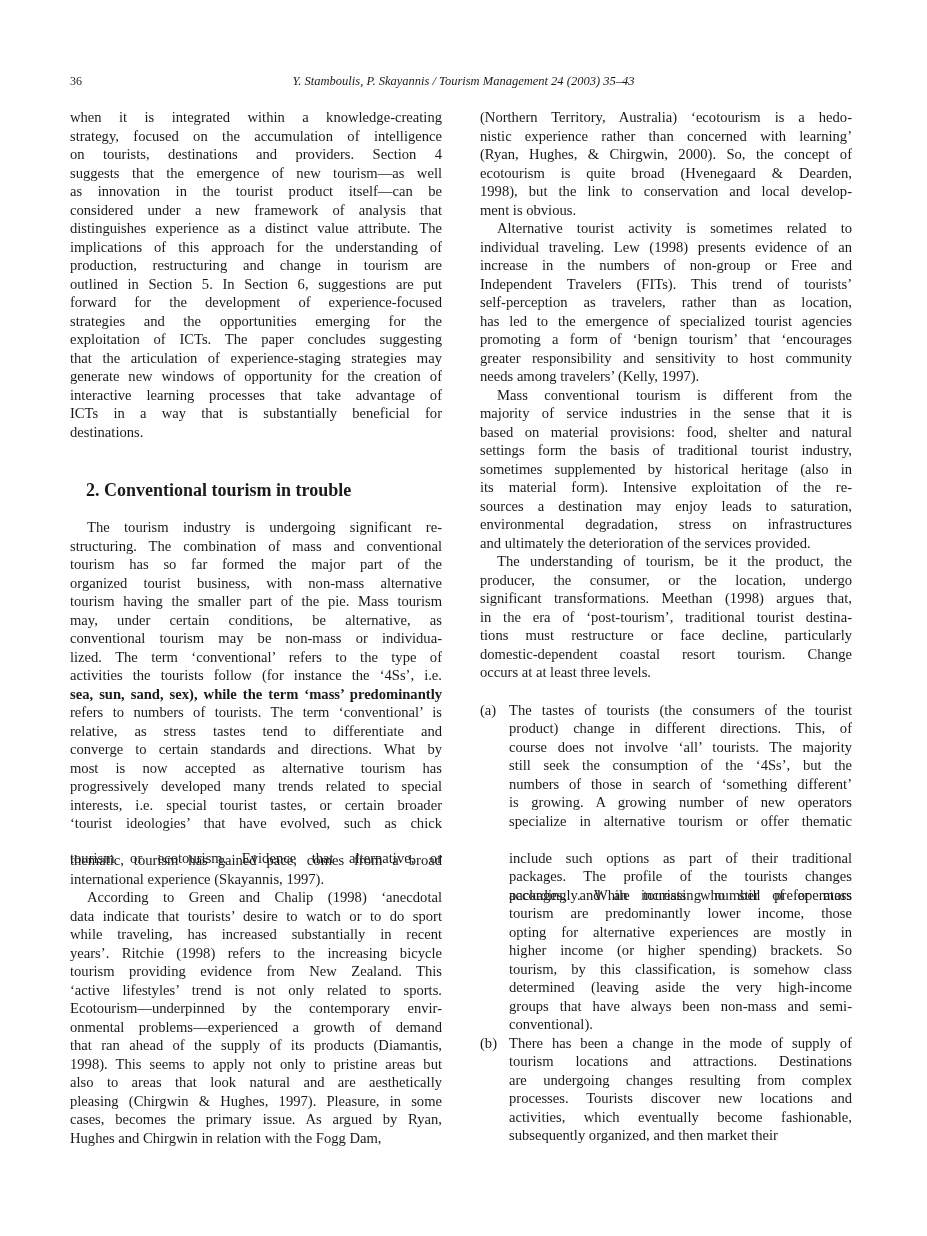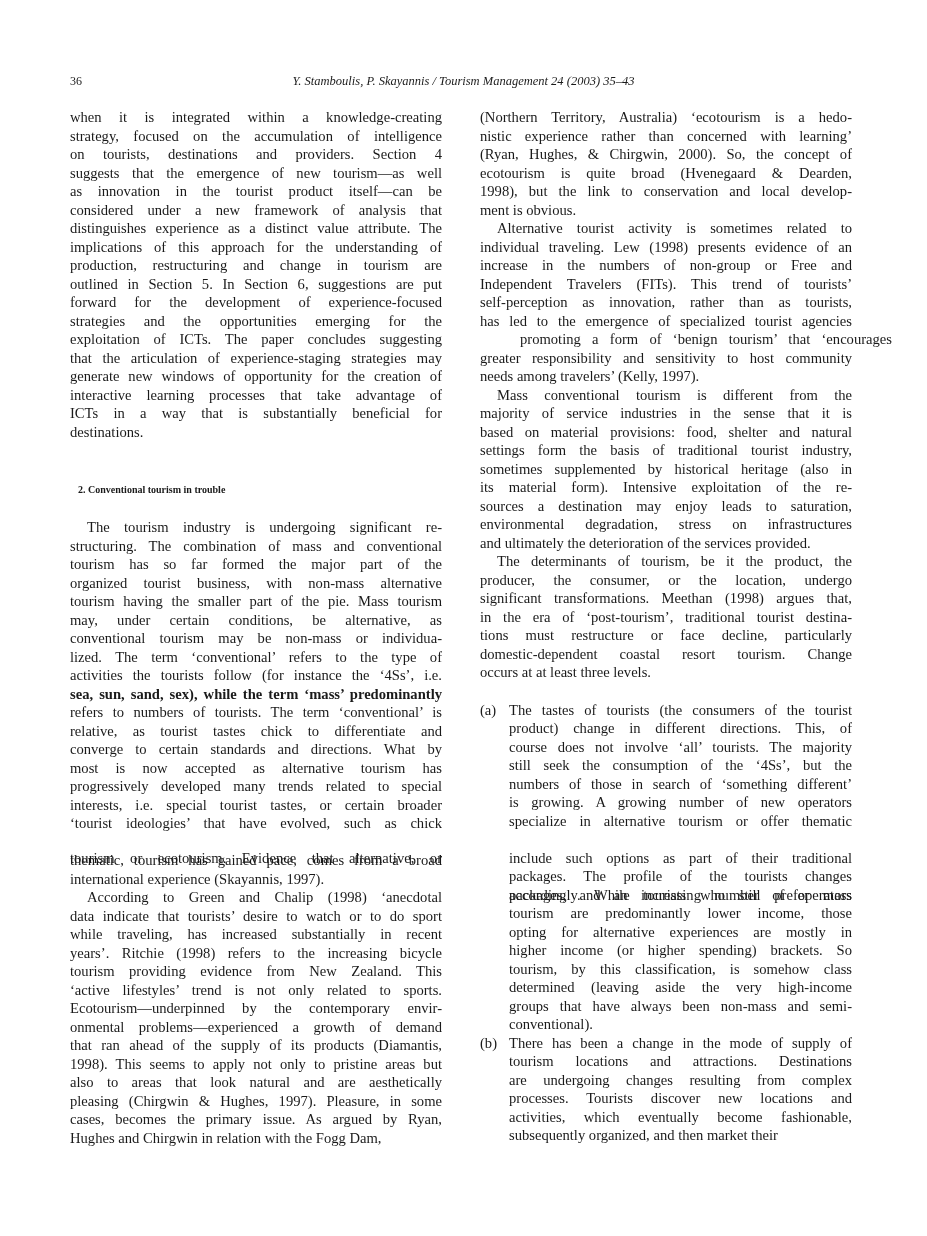--- a/index.html
+++ b/index.html
@@ -9,21 +9,21 @@
   .hdr-run { position:absolute; left:0; width:927px; top:74px; text-align:center;
              font-size:12.5px; font-style:italic; }
   .col { position:absolute; top:0; }
   .col-left { left:70px; width:372px; }
   .col-right { left:480px; width:372px; }
   .ln { position:absolute; left:0; width:100%; height:18.5px; line-height:18.5px;
         font-size:14.6px; white-space:nowrap; text-align:justify; text-align-last:justify;
         white-space:normal; overflow:hidden; }
   .ln.last { text-align-last:left; }
   .ln.ind { padding-left:17px; box-sizing:border-box; }
-  .heading { position:absolute; left:8px; font-size:10px; font-weight:bold; line-height:18.5px; }
+  .heading { position:absolute; left:16px; font-size:18px; font-weight:bold; line-height:18.5px; }
   .li-label { position:absolute; left:0; font-size:14.6px; line-height:18.5px; }
   .li-body { position:absolute; left:29px; width:343px; }
 </style>
 </head>
 <body>
 
 <div>
   <div class="hdr-page">36</div>
   <div class="hdr-run">Y. Stamboulis, P. Skayannis / Tourism Management 24 (2003) 35–43</div>
 
@@ -54,21 +54,21 @@
         <div class="ln" style="top: 18.5px;">structuring. The combination of mass and conventional</div>
         <div class="ln" style="top: 37px;">tourism has so far formed the major part of the</div>
         <div class="ln" style="top: 55.5px;">organized tourist business, with non-mass alternative</div>
         <div class="ln" style="top: 74px;">tourism having the smaller part of the pie. Mass tourism</div>
         <div class="ln" style="top: 92.5px;">may, under certain conditions, be alternative, as</div>
         <div class="ln" style="top: 111px;">conventional tourism may be non-mass or individua-</div>
         <div class="ln" style="top: 129.5px;">lized. The term ‘conventional’ refers to the type of</div>
         <div class="ln" style="top: 148px;">activities the tourists follow (for instance the ‘4Ss’, i.e.</div>
         <div class="ln" style="top: 166.5px; font-weight: bold;">sea, sun, sand, sex), while the term ‘mass’ predominantly</div>
         <div class="ln" style="top: 185px;">refers to numbers of tourists. The term ‘conventional’ is</div>
-        <div class="ln" style="top: 203.5px;">relative, as tourist tastes chick to differentiate and</div>
+        <div class="ln" style="top: 203.5px;">relative, as stress tastes tend to differentiate and</div>
         <div class="ln" style="top: 222px;">converge to certain standards and directions. What by</div>
         <div class="ln" style="top: 240.5px;">most is now accepted as alternative tourism has</div>
         <div class="ln" style="top: 259px;">progressively developed many trends related to special</div>
         <div class="ln" style="top: 277.5px;">interests, i.e. special tourist tastes, or certain broader</div>
         <div class="ln" style="top: 296px;">‘tourist ideologies’ that have evolved, such as chick</div>
         <div class="ln" style="top: 314.5px; margin-top: 16px;">tourism or ecotourism. Evidence that alternative, or</div>
         <div class="ln" style="top: 333px;">thematic, tourism has gained pace, comes from a broad</div>
         <div class="ln last" style="top: 351.5px;">international experience (Skayannis, 1997).</div>
       </div>
       <div style="position: absolute; left: 0px; width: 100%; top: 888px;">
@@ -95,39 +95,39 @@
         <div class="ln" style="top: 37px;">(Ryan, Hughes, &amp; Chirgwin, 2000). So, the concept of</div>
         <div class="ln" style="top: 55.5px;">ecotourism is quite broad (Hvenegaard &amp; Dearden,</div>
         <div class="ln" style="top: 74px;">1998), but the link to conservation and local develop-</div>
         <div class="ln last" style="top: 92.5px;">ment is obvious.</div>
       </div>
       <div style="position: absolute; left: 0px; width: 100%; top: 219px;">
         <div class="ln ind" style="top: 0px;">Alternative tourist activity is sometimes related to</div>
         <div class="ln" style="top: 18.5px;">individual traveling. Lew (1998) presents evidence of an</div>
         <div class="ln" style="top: 37px;">increase in the numbers of non-group or Free and</div>
         <div class="ln" style="top: 55.5px;">Independent Travelers (FITs). This trend of tourists’</div>
-        <div class="ln" style="top: 74px;">self-perception as innovation, rather than as tourists,</div>
+        <div class="ln" style="top: 74px;">self-perception as travelers, rather than as location,</div>
         <div class="ln" style="top: 92.5px;">has led to the emergence of specialized tourist agencies</div>
-        <div class="ln" style="top: 111px; margin-left: 40px;">promoting a form of ‘benign tourism’ that ‘encourages</div>
+        <div class="ln" style="top: 111px;">promoting a form of ‘benign tourism’ that ‘encourages</div>
         <div class="ln" style="top: 129.5px;">greater responsibility and sensitivity to host community</div>
         <div class="ln last" style="top: 148px;">needs among travelers’ (Kelly, 1997).</div>
       </div>
       <div style="position: absolute; left: 0px; width: 100%; top: 385.5px;">
         <div class="ln ind" style="top: 0px;">Mass conventional tourism is different from the</div>
         <div class="ln" style="top: 18.5px;">majority of service industries in the sense that it is</div>
         <div class="ln" style="top: 37px;">based on material provisions: food, shelter and natural</div>
         <div class="ln" style="top: 55.5px;">settings form the basis of traditional tourist industry,</div>
         <div class="ln" style="top: 74px;">sometimes supplemented by historical heritage (also in</div>
         <div class="ln" style="top: 92.5px;">its material form). Intensive exploitation of the re-</div>
         <div class="ln" style="top: 111px;">sources a destination may enjoy leads to saturation,</div>
         <div class="ln" style="top: 129.5px;">environmental degradation, stress on infrastructures</div>
         <div class="ln last" style="top: 148px;">and ultimately the deterioration of the services provided.</div>
       </div>
       <div style="position: absolute; left: 0px; width: 100%; top: 552px;">
-        <div class="ln ind" style="top: 0px;">The determinants of tourism, be it the product, the</div>
+        <div class="ln ind" style="top: 0px;">The understanding of tourism, be it the product, the</div>
         <div class="ln" style="top: 18.5px;">producer, the consumer, or the location, undergo</div>
         <div class="ln" style="top: 37px;">significant transformations. Meethan (1998) argues that,</div>
         <div class="ln" style="top: 55.5px;">in the era of ‘post-tourism’, traditional tourist destina-</div>
         <div class="ln" style="top: 74px;">tions must restructure or face decline, particularly</div>
         <div class="ln" style="top: 92.5px;">domestic-dependent coastal resort tourism. Change</div>
         <div class="ln last" style="top: 111px;">occurs at at least three levels.</div>
       </div>
       <div style="position: absolute; left: 0px; width: 100%; top: 700.5px;">
         <div class="li-label">(a)</div>
         <div class="li-body">

